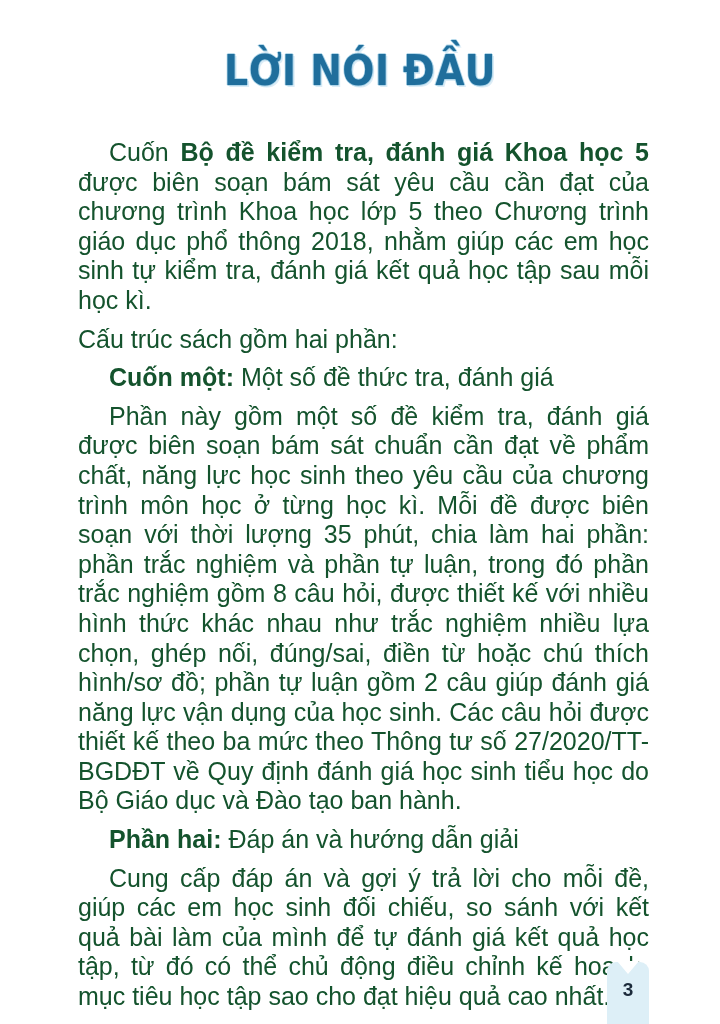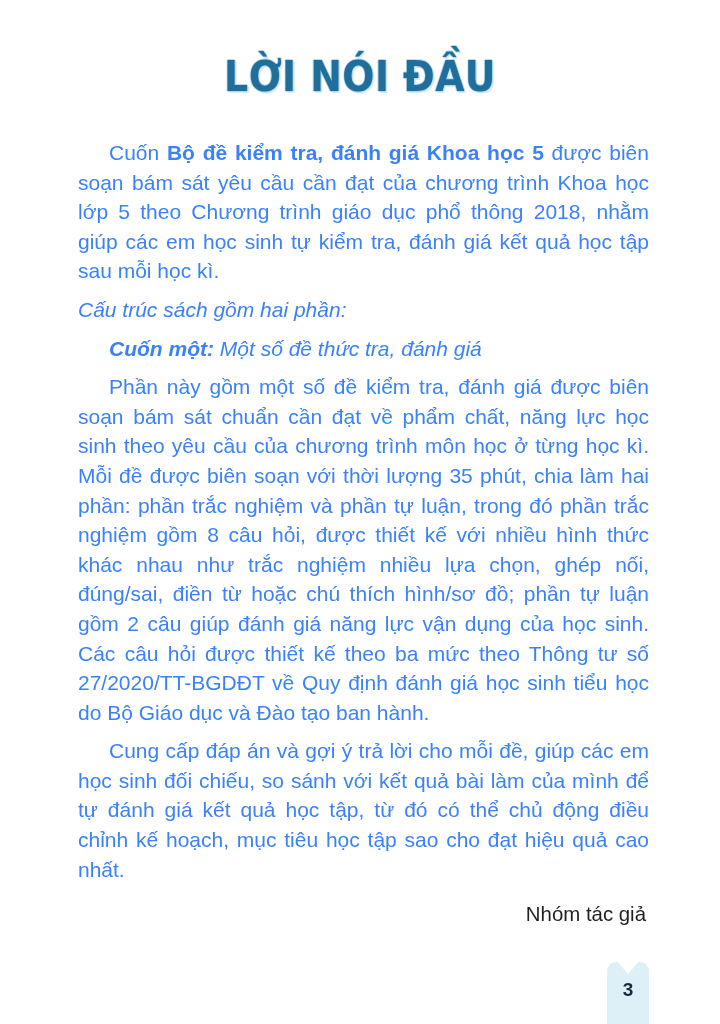--- a/index.html
+++ b/index.html
@@ -18,21 +18,21 @@
   }
 
   .page {
     position: absolute;
     inset: 0;
   }
 
   
   .title-wrap {
     position: absolute;
-    top: 54px;
+    top: 48px;
     left: 0;
     width: 720px;
     text-align: center;
   }
   .doc-title {
     display: inline-block;
     font-family: "DejaVu Sans", sans-serif;
     font-size: 42px;
     line-height: 46px;
     font-weight: bold;
@@ -50,37 +50,36 @@
 
   
   .content {
     position: absolute;
     left: 78px;
     top: 138px;
     width: 571px;
   }
   p {
     margin: 0 0 0 0;
-    font-size: 21px;
+    font-size: 25px;
     line-height: 29.6px;
     text-align: justify;
     text-justify: inter-word;
-    color: #3b82f6;
+    color: #14532d;
     -webkit-hyphens: none;
     hyphens: none;
   }
   p.indent {
     text-indent: 31px;
   }
   p.gap {
     margin-top: 9px;
   }
   p.last-line-left {
     text-align-last: left;
-    font-style: italic;
   }
   b, .bold {
     font-weight: bold;
   }
   .signature {
     margin-top: 16px;
     font-size: 20.4px;
     line-height: 29.6px;
     text-align: right;
     padding-right: 3px;
@@ -140,20 +139,23 @@
     </p>
 
     <p class="gap last-line-left">Cấu trúc sách gồm hai phần:</p>
 
     <p class="indent gap last-line-left">
       <b>Cuốn một:</b><span> Một số đề thức tra, đánh giá</span>
     </p>
 
     <p class="indent gap">Phần này gồm một số đề kiểm tra, đánh giá được biên soạn bám sát chuẩn cần đạt về phẩm chất, năng lực học sinh theo yêu cầu của chương trình môn học ở từng học kì. Mỗi đề được biên soạn với thời lượng 35 phút, chia làm hai phần: phần trắc nghiệm và phần tự luận, trong đó phần trắc nghiệm gồm 8 câu hỏi, được thiết kế với nhiều hình thức khác nhau như trắc nghiệm nhiều lựa chọn, ghép nối, đúng/sai, điền từ hoặc chú thích hình/sơ đồ; phần tự luận gồm 2 câu giúp đánh giá năng lực vận dụng của học sinh. Các câu hỏi được thiết kế theo ba mức theo Thông tư số 27/2020/TT-BGDĐT về Quy định đánh giá học sinh tiểu học do Bộ Giáo dục và Đào tạo ban hành.</p>
 
+    <p class="indent gap last-line-left">
+      <b>Phần hai:</b><span> Đáp án và hướng dẫn giải</span>
+    </p>
 
     <p class="indent gap">Cung cấp đáp án và gợi ý trả lời cho mỗi đề, giúp các em học sinh đối chiếu, so sánh với kết quả bài làm của mình để tự đánh giá kết quả học tập, từ đó có thể chủ động điều chỉnh kế hoạch, mục tiêu học tập sao cho đạt hiệu quả cao nhất.</p>
 
 
     <div class="signature">Nhóm tác giả</div>
 
   </div>
 
   <div class="page-badge">
     <div class="badge-shape"></div>

